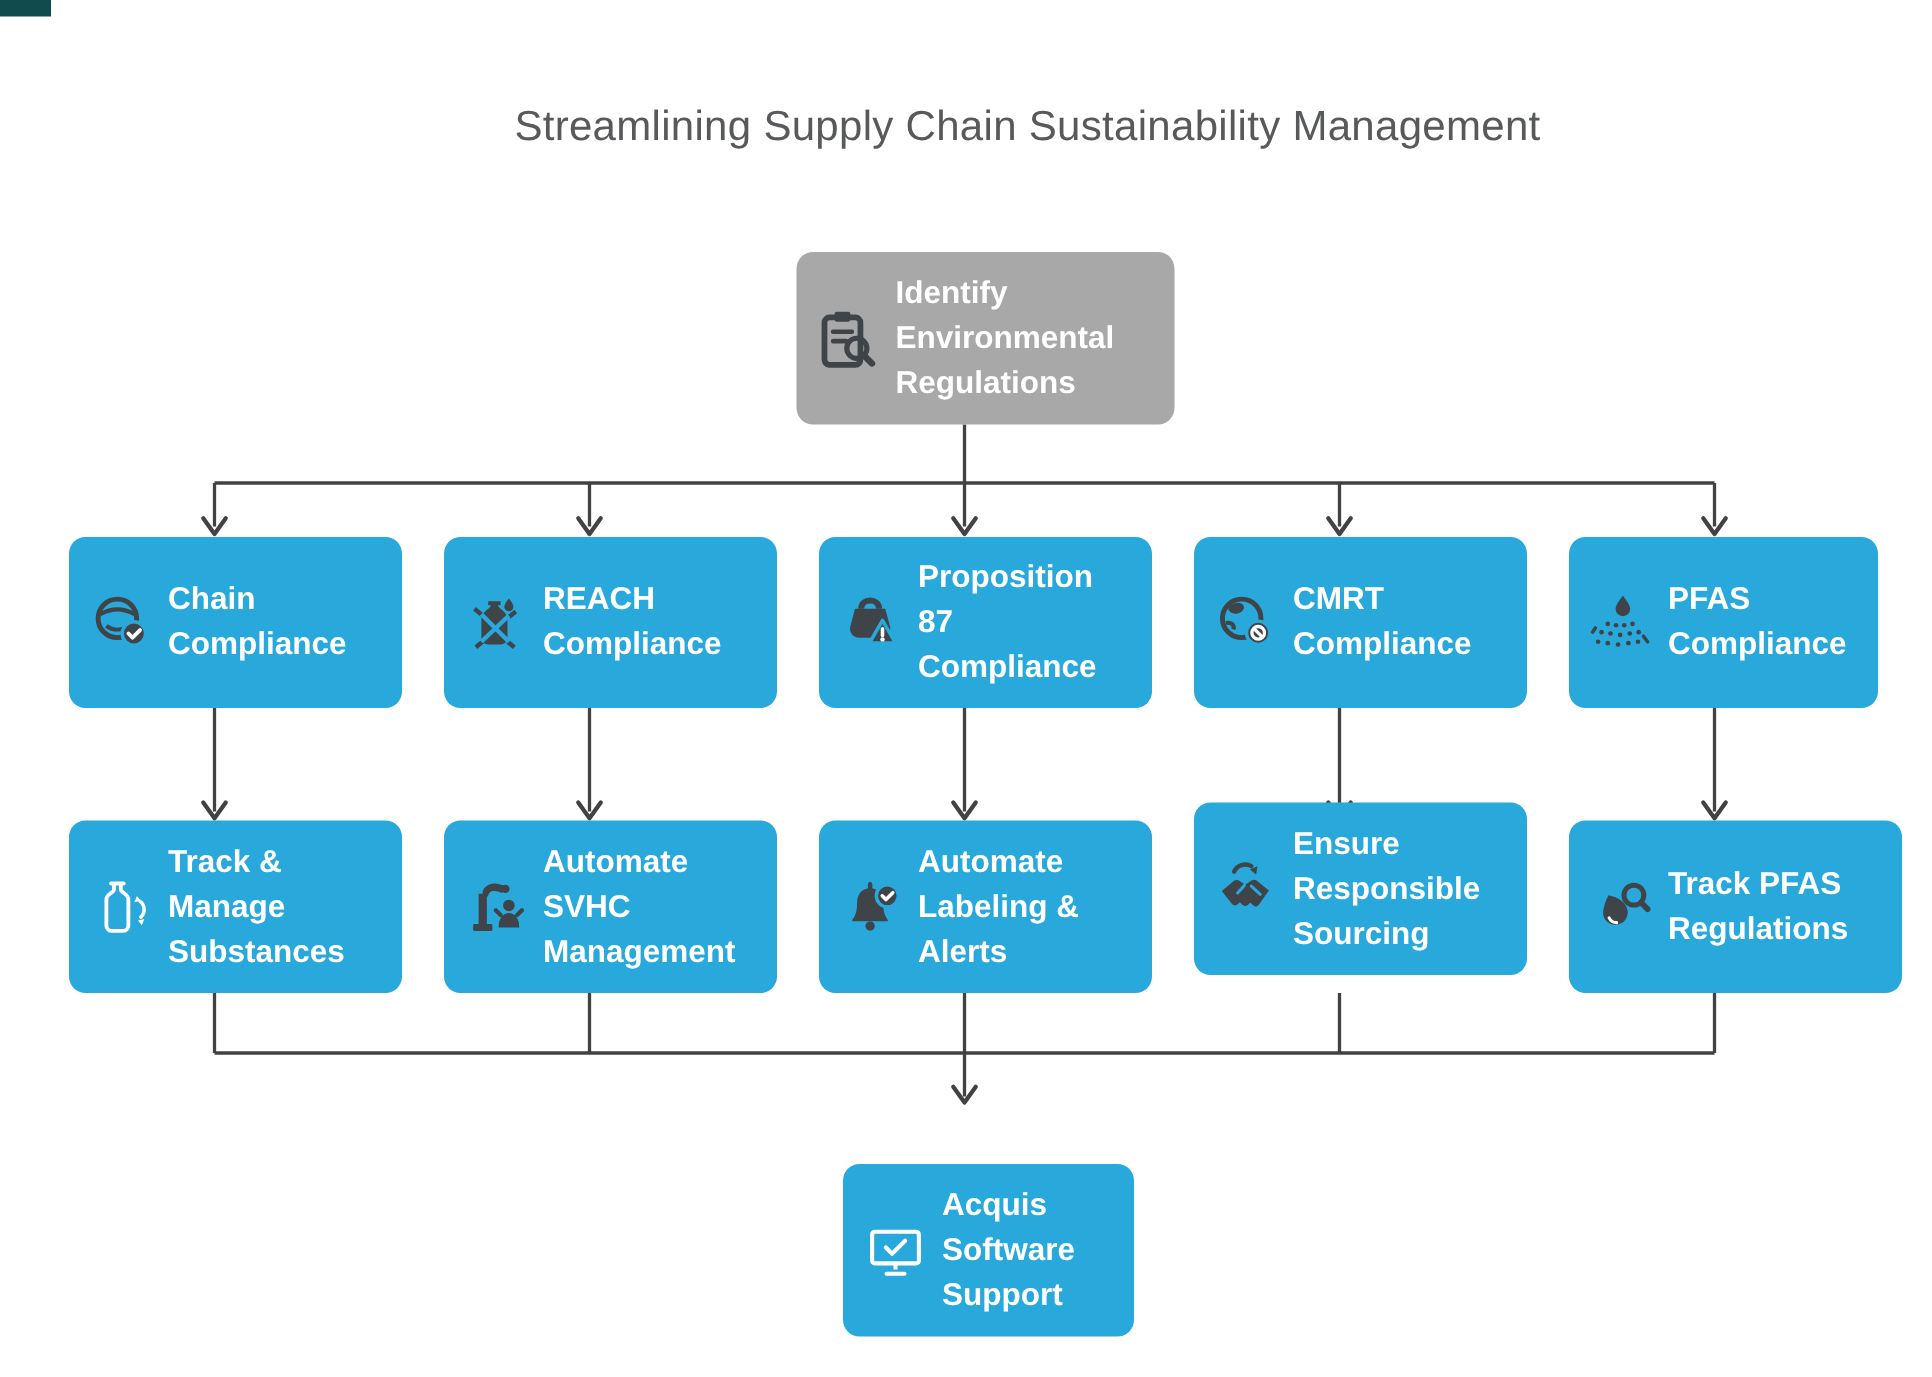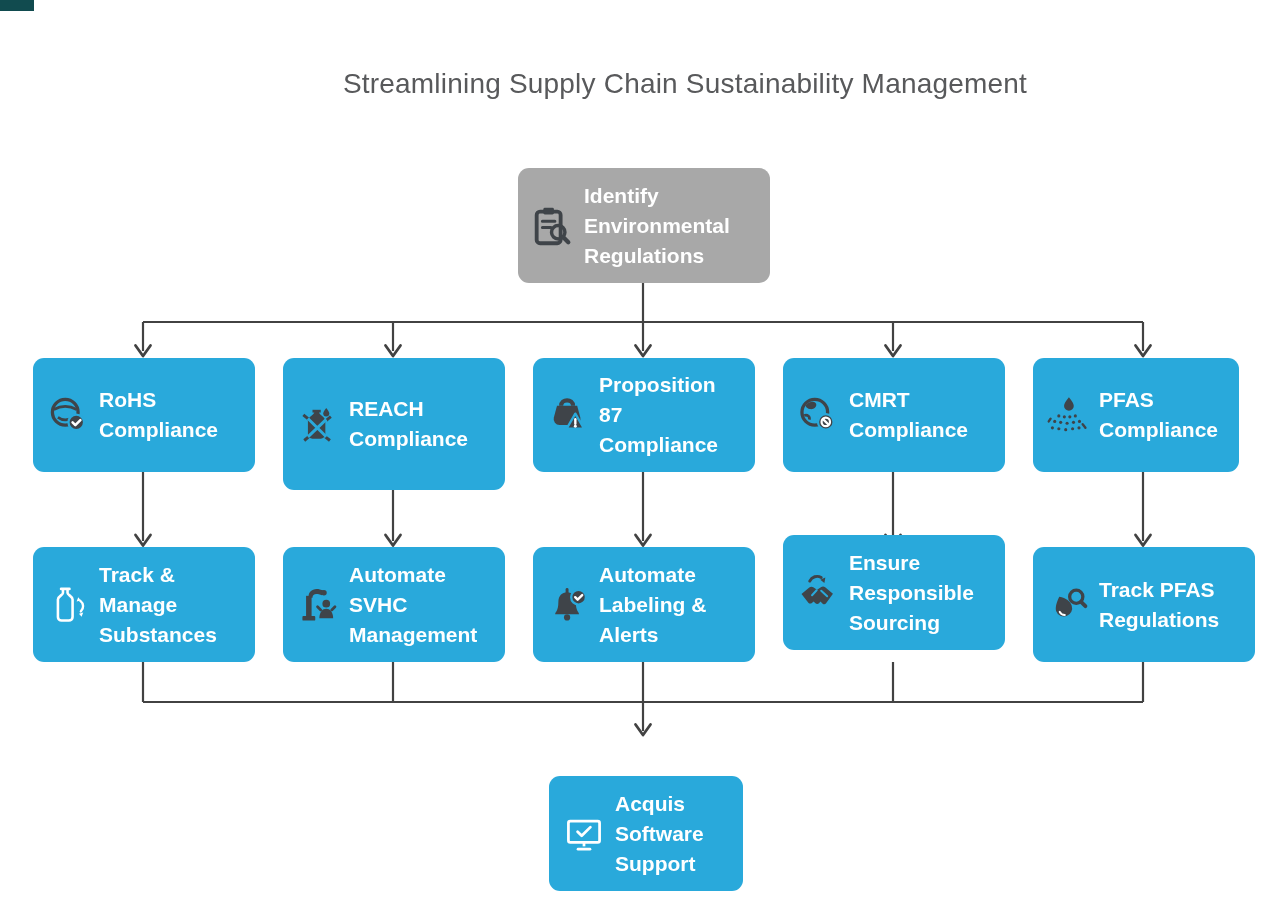--- a/index.html
+++ b/index.html
@@ -17,21 +17,21 @@
     font-family:"Liberation Sans", sans-serif;
   }
   .corner{position:absolute;left:0;top:0;width:34px;height:11px;background:var(--corner_accent);}
   .title{
     position:absolute;left:0;top:68px;width:100%;text-align:center;
     font-size:28px;font-weight:500;color:var(--title_text);letter-spacing:.2px;padding-left:41px;
   }
   svg.connectors{position:absolute;left:0;top:0;z-index:0;}
   .node{
     position:absolute;z-index:1;display:flex;align-items:center;gap:9px;
-    box-sizing:border-box;padding-left:13px;border-radius:11px;color:var(--node_text);
+    box-sizing:border-box;padding-left:13px;border-radius:11px;color:var(--node_text);margin-left:13px;
   }
   .node.blue{background:var(--accent);}
   .node.gray{background:var(--root_gray);padding-left:11px;}
   .node .icon{flex:0 0 auto;display:flex;align-items:center;justify-content:center;}
   .icon.dark{color:var(--icon_dark);}
   .icon.white{color:#FFFFFF;}
   .label{
     display:block;font-size:21px;line-height:30px;font-weight:700;color:#fff;
   }
 </style>
@@ -96,24 +96,24 @@
   <div class="node blue" style="left:33px;top:358px;width:222px;height:114px">
     <span class="icon dark">
       <svg viewBox="0 0 48 48" width="44" height="44">
         <circle cx="21" cy="21" r="14" fill="none" stroke="currentColor" stroke-width="3.6"></circle>
         <path d="M8.5 18c8-4.5 17-4.5 25 0" fill="none" stroke="currentColor" stroke-width="3"></path>
         <path d="M13 26.5c5 3.5 11 3.5 16 0" fill="none" stroke="currentColor" stroke-width="3"></path>
         <circle cx="33" cy="32" r="8.5" fill="currentColor" stroke="var(--accent)" stroke-width="2.5"></circle>
         <path d="M29 32 l3 3 5.5-5.5" stroke="#fff" stroke-width="2.8" fill="none" stroke-linecap="round" stroke-linejoin="round"></path>
       </svg>
     </span>
-    <span class="label" style="width:132px">RoHS Compliance</span>
-  </div>
-
-  <div class="node blue" style="left:283px;top:358px;width:222px;height:132px">
+    <span class="label" style="width:132px">Chain Compliance</span>
+  </div>
+
+  <div class="node blue" style="left:283px;top:358px;width:222px;height:114px">
     <span class="icon dark">
       <svg viewBox="0 0 48 48" width="44" height="44">
         <path d="M33 6.5c2.2 2.8 3.3 4.5 3.3 6a3.3 3.3 0 1 1 -6.6 0c0-1.5 1.1-3.2 3.3-6z" fill="currentColor"></path>
         <path d="M18 8.5h9v3h-9z" fill="currentColor"></path>
         <path d="M20 11h5c0 3 7 5 7 10v14a5 5 0 0 1 -5 5H18a5 5 0 0 1 -5-5V21c0-5 7-7 7-10z" fill="currentColor"></path>
         <path d="M8 14l6 5M38 16l-5 4M9 42l6-5M37 42l-5-4" stroke="currentColor" stroke-width="3.2"></path>
         <path d="M13 18l20 20M33 19L13 38" stroke="var(--accent)" stroke-width="3.2"></path>
       </svg>
     </span>
     <span class="label" style="width:132px">REACH Compliance</span>

